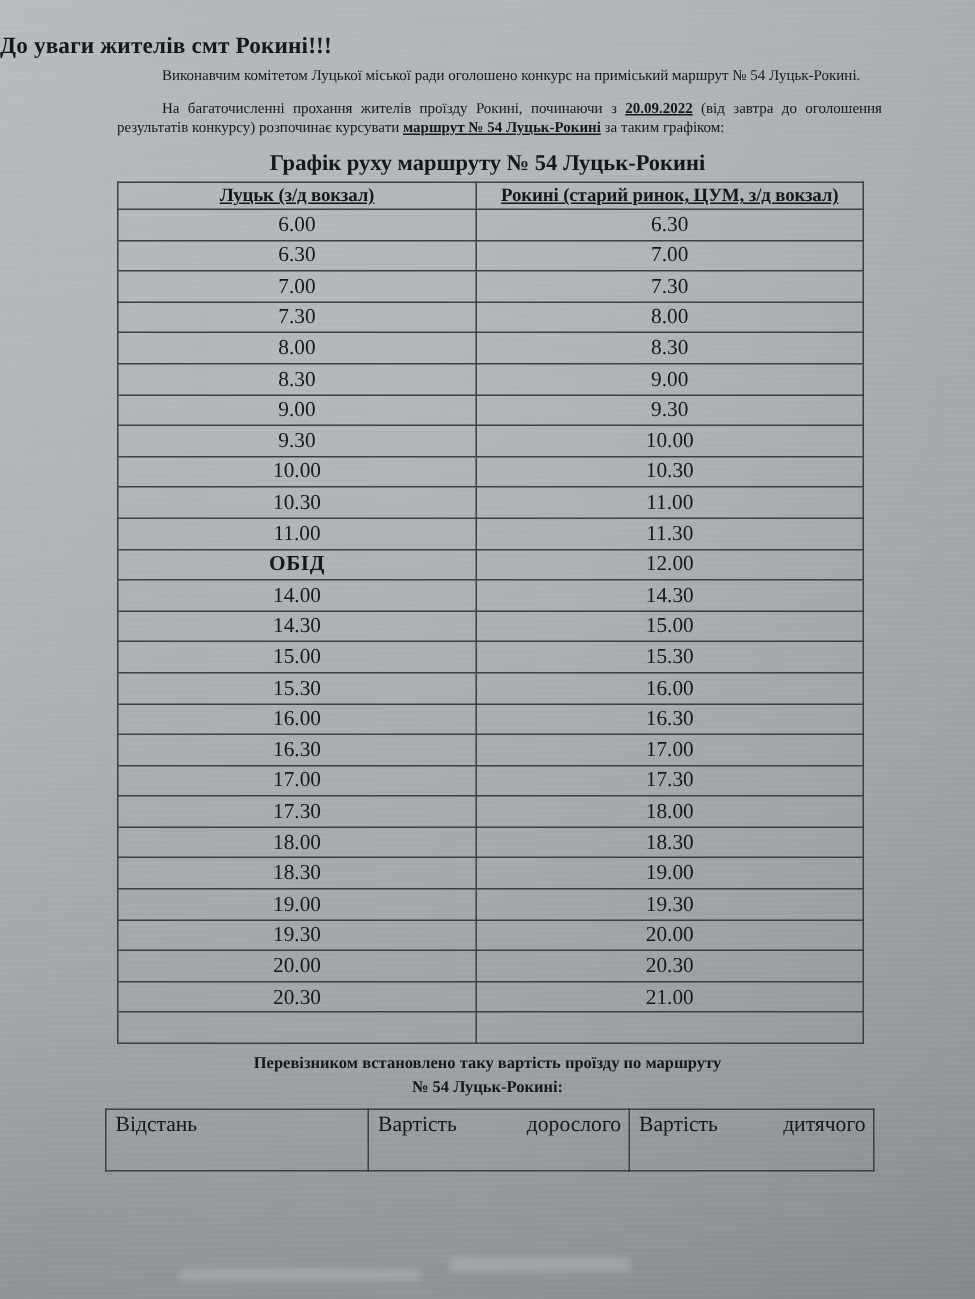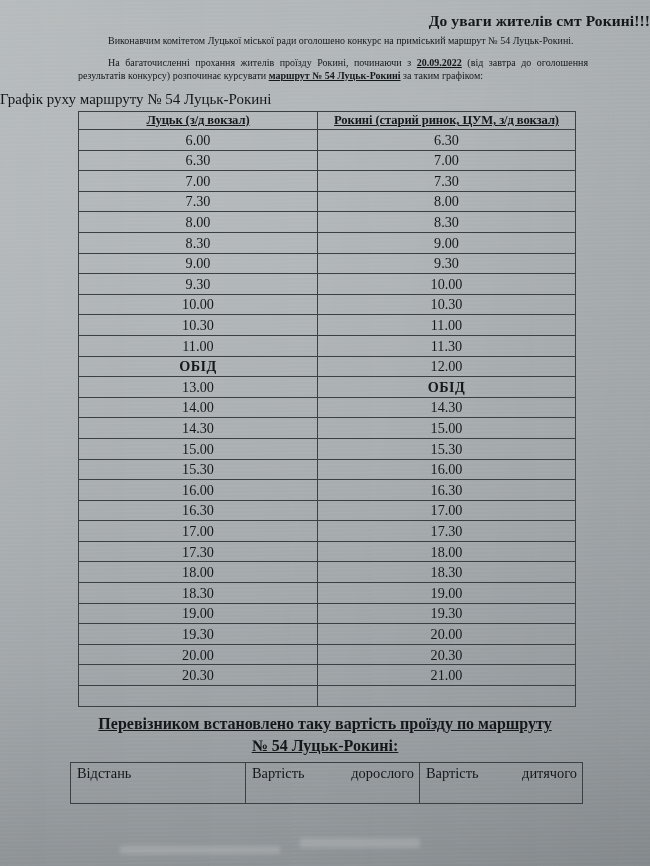--- a/index.html
+++ b/index.html
@@ -41,40 +41,41 @@
     opacity: .55;
   }
 
   .content {
     position: relative;
     z-index: 2;
     padding: 0;
   }
 
   .doc-title {
-    text-align: right;
+    text-align: left;
     font-weight: bold;
     font-size: 15.5px;
-    margin: 12px 0 2px 0;
+    margin: 22px 0 2px 0;
     letter-spacing: .1px;
   }
 
   p.para {
     margin: 4px 62px 0 78px;
     font-size: 10px;
     line-height: 1.30;
     text-align: justify;
     text-indent: 30px;
     hyphens: none;
   }
   p.para.second { margin-top: 9px; }
   p.para b { font-weight: bold; text-decoration: underline; }
 
   .section-title {
-    font-weight: normal;
+    text-align: center;
+    font-weight: bold;
     font-size: 15px;
     margin: 9px 0 3px 0;
   }
 
   table {
     border-collapse: collapse;
     table-layout: fixed;
   }
 
   
@@ -103,24 +104,23 @@
     height: 17px;
     letter-spacing: -.1px;
   }
   table.schedule td.lunch { font-weight: bold; letter-spacing: .4px; }
   table.schedule col.c1 { width: 239px; }
   table.schedule col.c2 { width: 258px; }
 
   .mid-note {
     text-align: center;
     font-weight: bold;
-    font-size: 16px;
+    font-size: 11px;
     margin: 7px 0 0 0;
     line-height: 1.25;
-    text-decoration: underline;
   }
   .mid-note .l2 { display: block; margin-top: 2px; }
 
   
   .fares-wrap {
     margin: 6px 0 0 70px;
     width: 512px;
   }
   table.fares {
     width: 512px;
@@ -225,24 +225,20 @@
             <td>10.30</td>
             <td>11.00</td>
           </tr>
           <tr>
             <td>11.00</td>
             <td>11.30</td>
           </tr>
           <tr>
             <td class="lunch">ОБІД</td>
             <td>12.00</td>
-          </tr>
-          <tr>
-            <td>13.00</td>
-            <td class="lunch">ОБІД</td>
           </tr>
           <tr>
             <td>14.00</td>
             <td>14.30</td>
           </tr>
           <tr>
             <td>14.30</td>
             <td>15.00</td>
           </tr>
           <tr>

